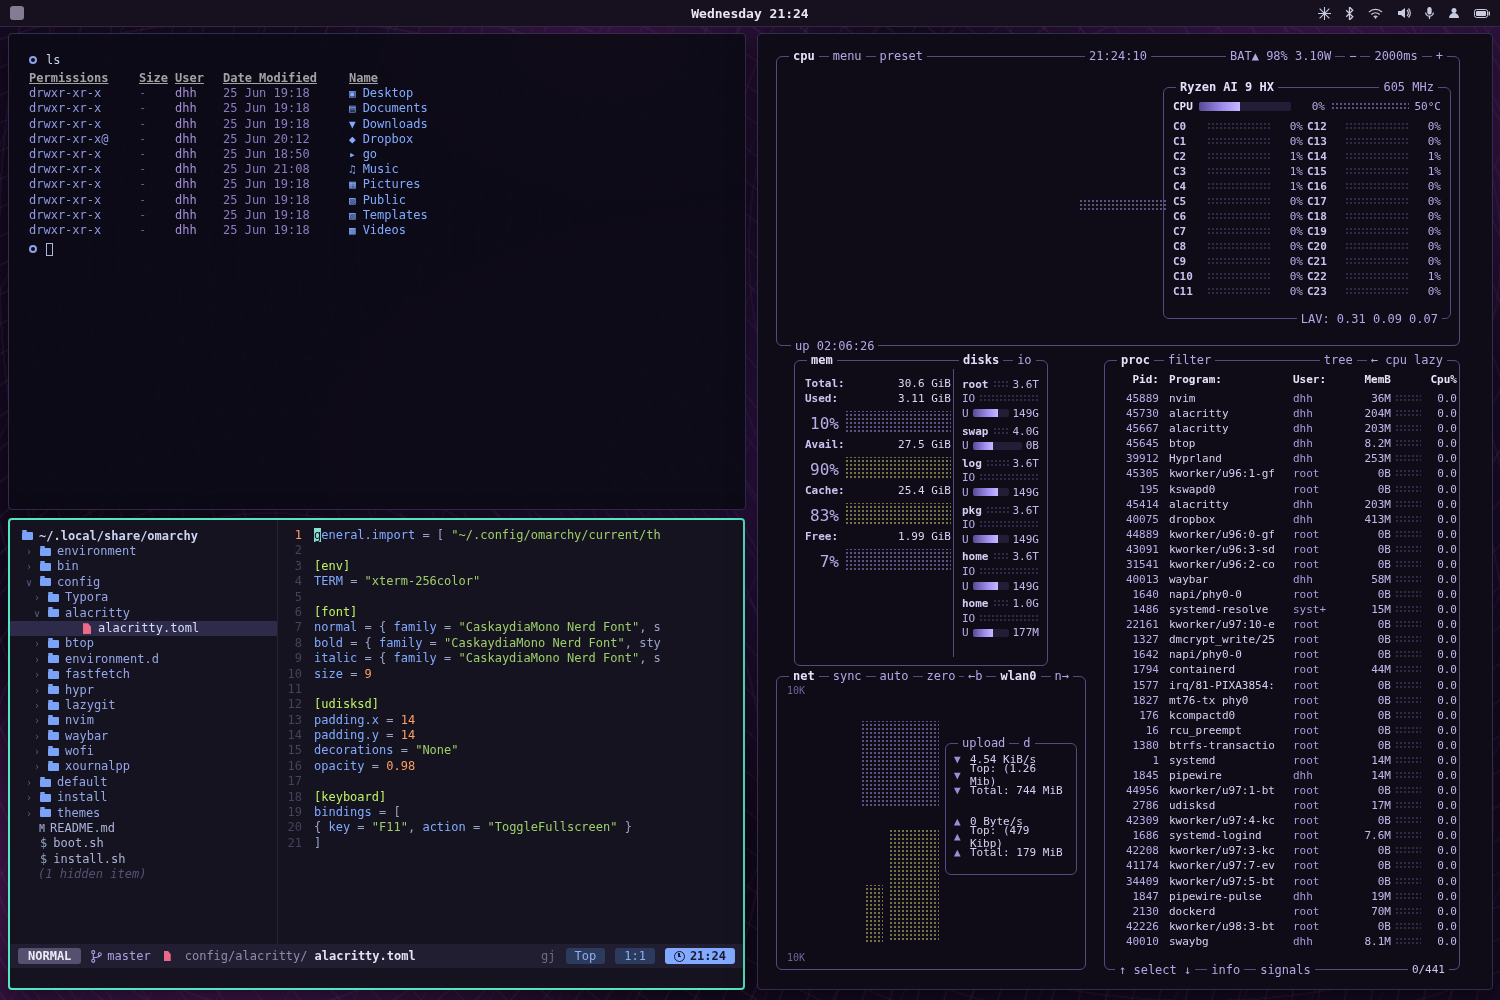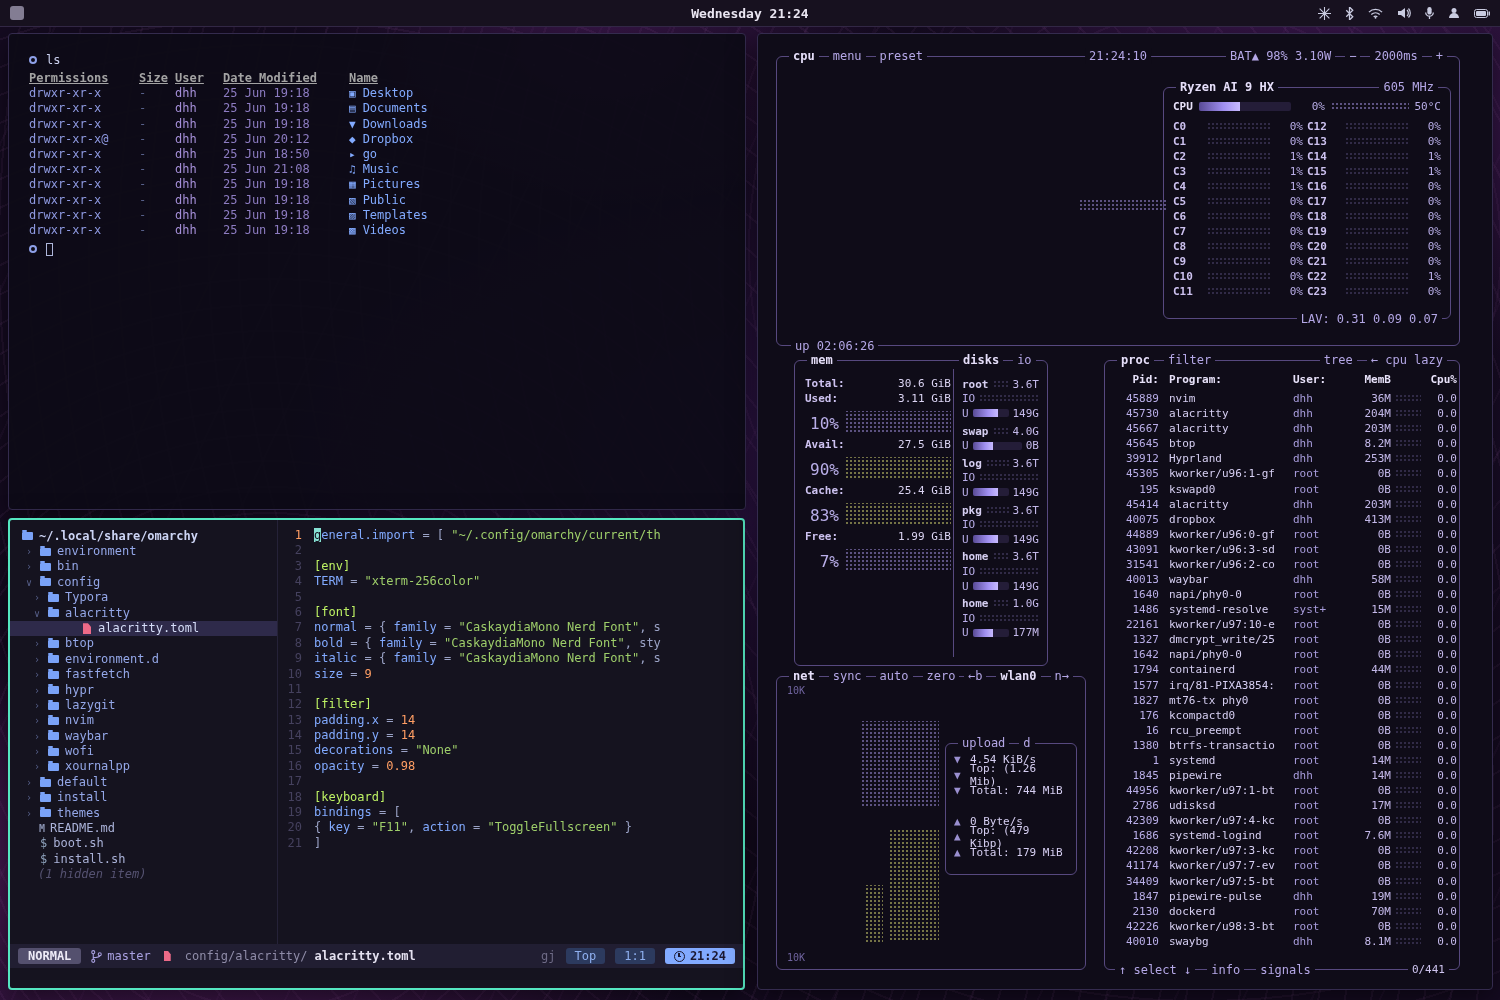--- a/index.html
+++ b/index.html
@@ -566,21 +566,21 @@
             <span class="etext"><span class="seg key">size</span><span class="seg op"> = </span><span class="seg num">9</span></span>
           </div>
 
           <div class="eline">
             <span class="gut">11</span>
             <span class="etext"></span>
           </div>
 
           <div class="eline">
             <span class="gut">12</span>
-            <span class="etext"><span class="seg sec">[filter]</span></span>
+            <span class="etext"><span class="seg sec">[udisksd]</span></span>
           </div>
 
           <div class="eline">
             <span class="gut">13</span>
             <span class="etext"><span class="seg key">padding.x</span><span class="seg op"> = </span><span class="seg num">14</span></span>
           </div>
 
           <div class="eline">
             <span class="gut">14</span>
             <span class="etext"><span class="seg key">padding.y</span><span class="seg op"> = </span><span class="seg num">14</span></span>

